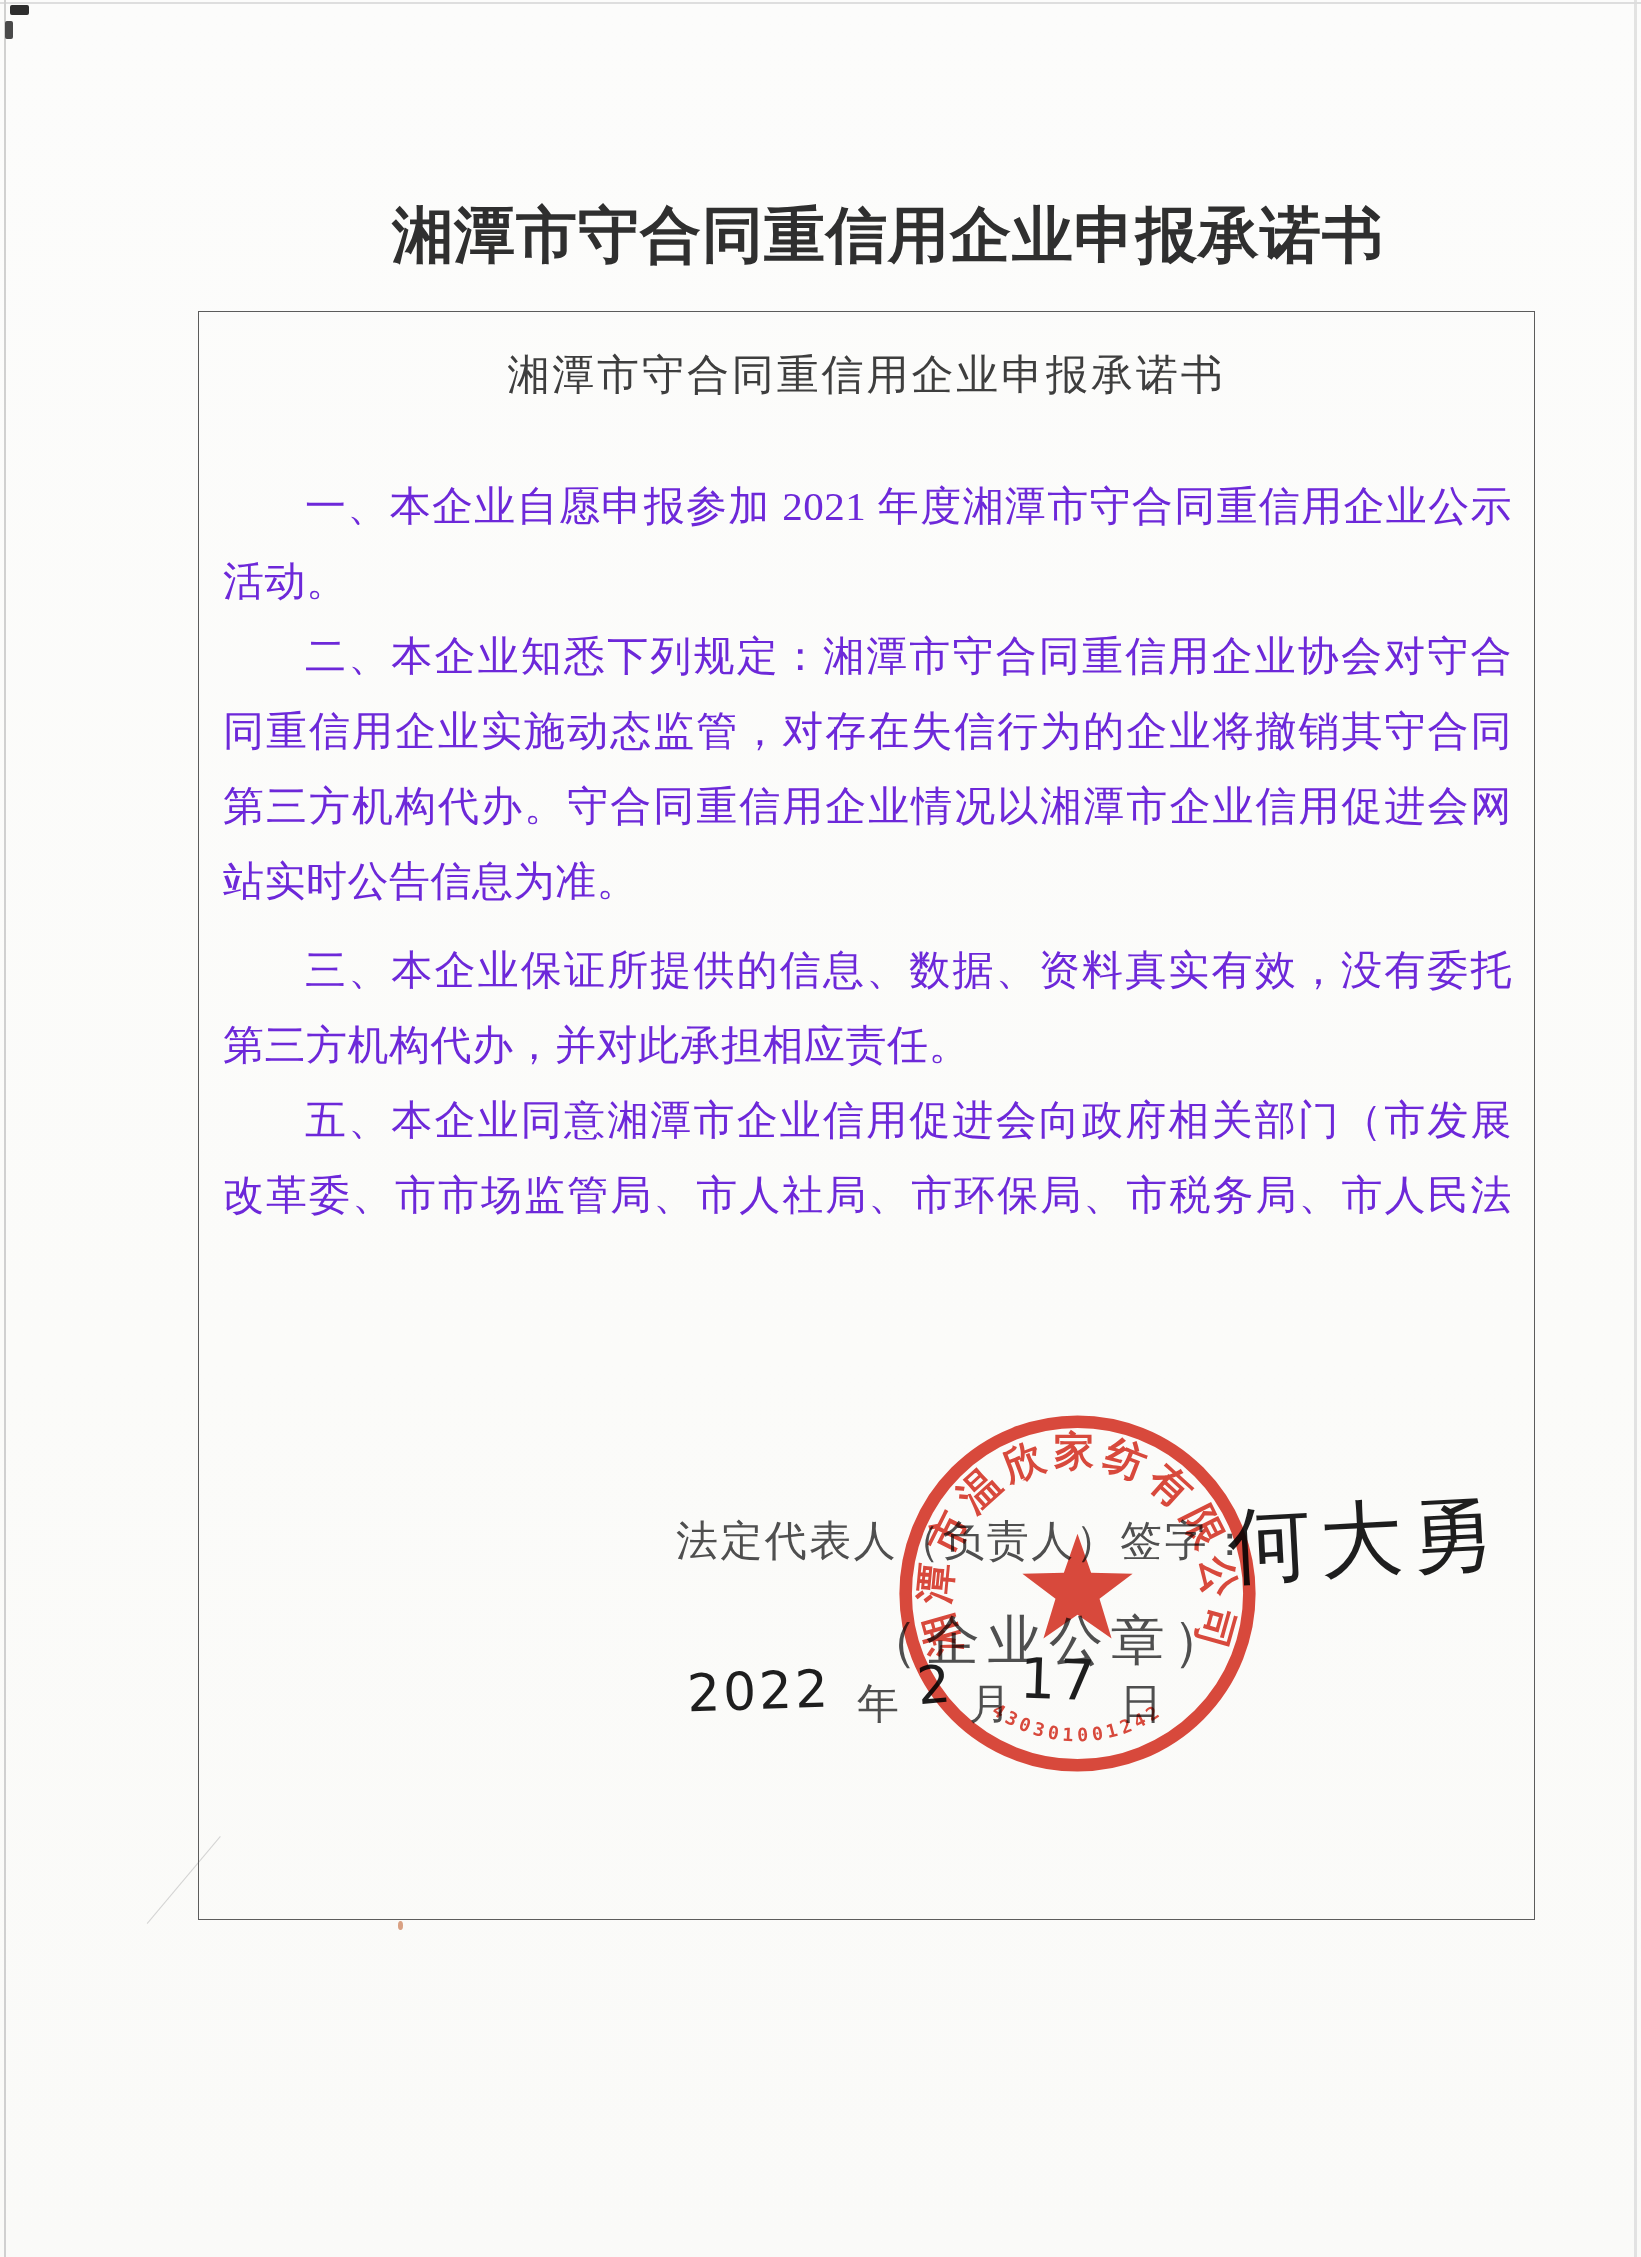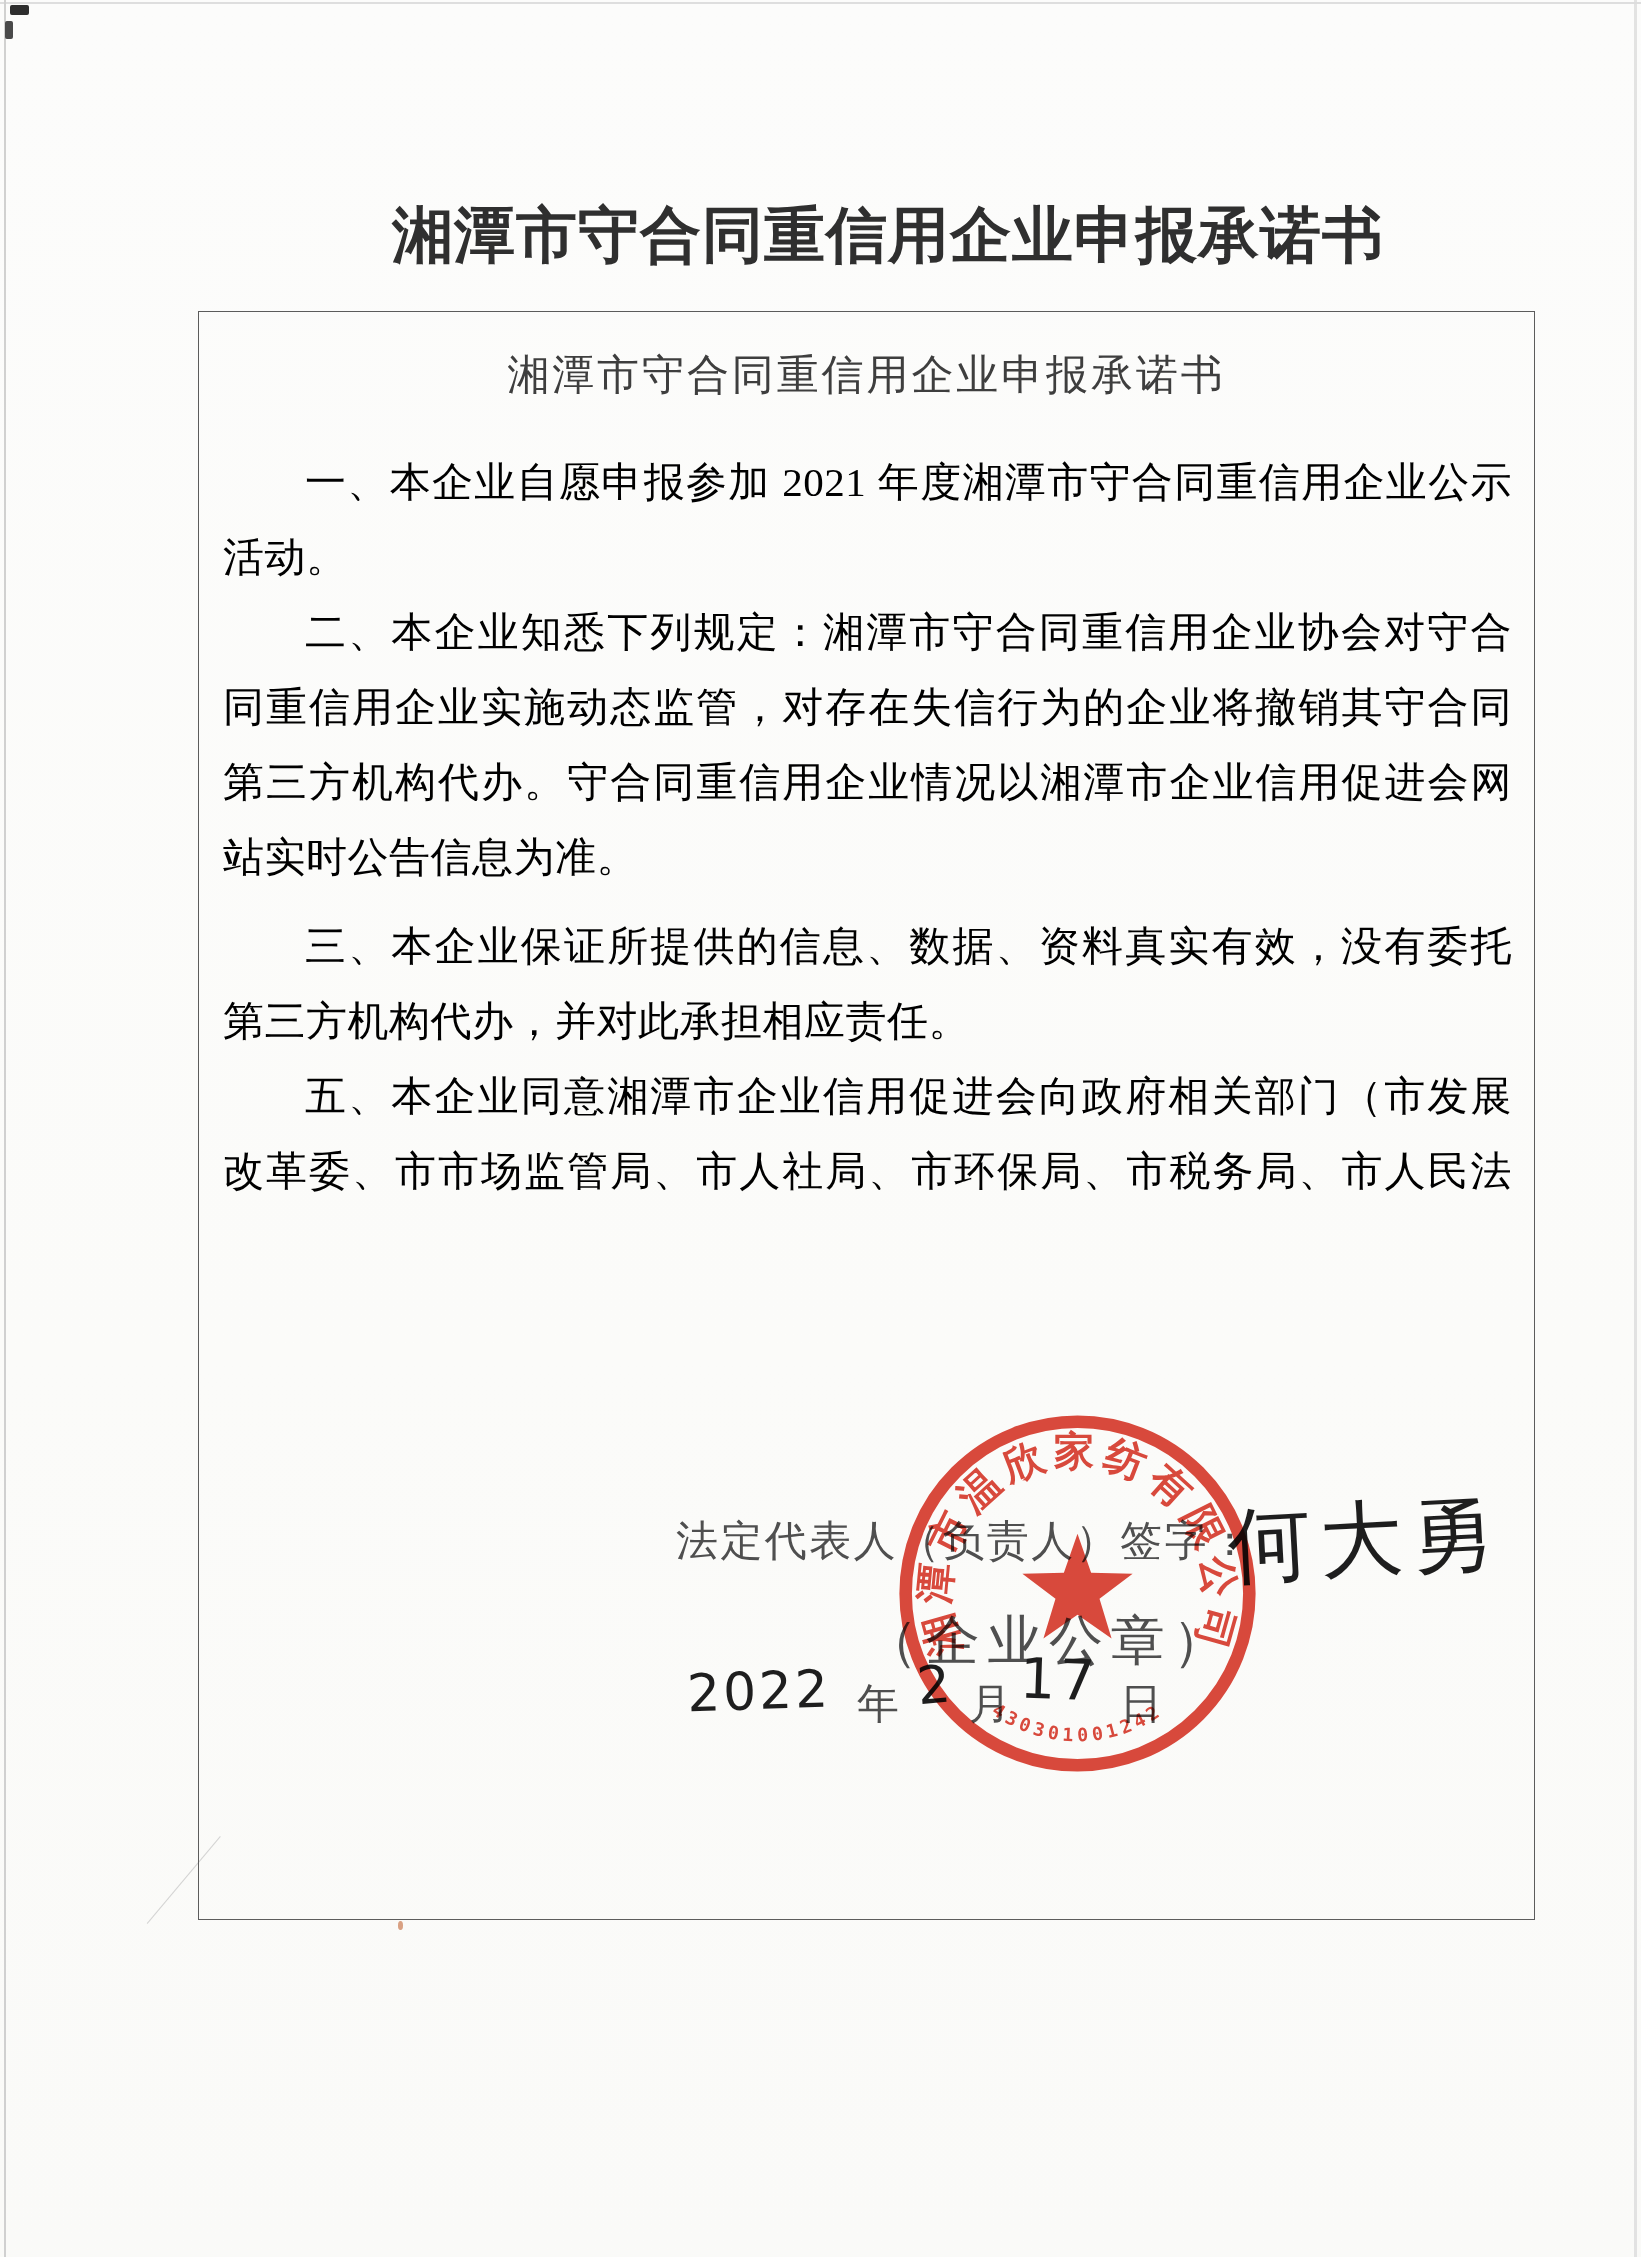--- a/index.html
+++ b/index.html
@@ -27,22 +27,22 @@
   }
   .form-box{
     position:absolute;left:198px;top:311px;width:1337px;height:1609px;
     border:1.9px solid #5c5c5c;box-sizing:border-box;
   }
   .form-title{
     position:absolute;left:0;top:35px;width:100%;text-align:center;
     font-size:42px;color:#3e3e3e;letter-spacing:2.9px;
   }
   .body-text{
-    position:absolute;left:24px;top:133px;width:1289px;
-    font-size:41px;line-height:75px;color:#000000;letter-spacing:0.5px;
+    position:absolute;left:24px;top:157px;width:1289px;
+    font-size:41px;line-height:75px;color:#6d28d9;letter-spacing:0.5px;
   }
   .para{margin:0;padding:0;}
   .line{display:block;white-space:nowrap;}
   .fill{white-space:normal;text-align:justify;text-align-last:justify;text-justify:inter-ideograph;}
   .indent{text-indent:2em;}
   .gap-before{margin-top:13.5px;}
 
   .sig-label{position:absolute;left:676px;top:1513px;font-size:42px;letter-spacing:2.4px;color:#4f4f4f;}
   .seal-note{position:absolute;left:864px;top:1605px;font-size:54px;letter-spacing:7.7px;color:#4f4f4f;}
   .date-unit{position:absolute;font-size:42px;color:#4f4f4f;}

